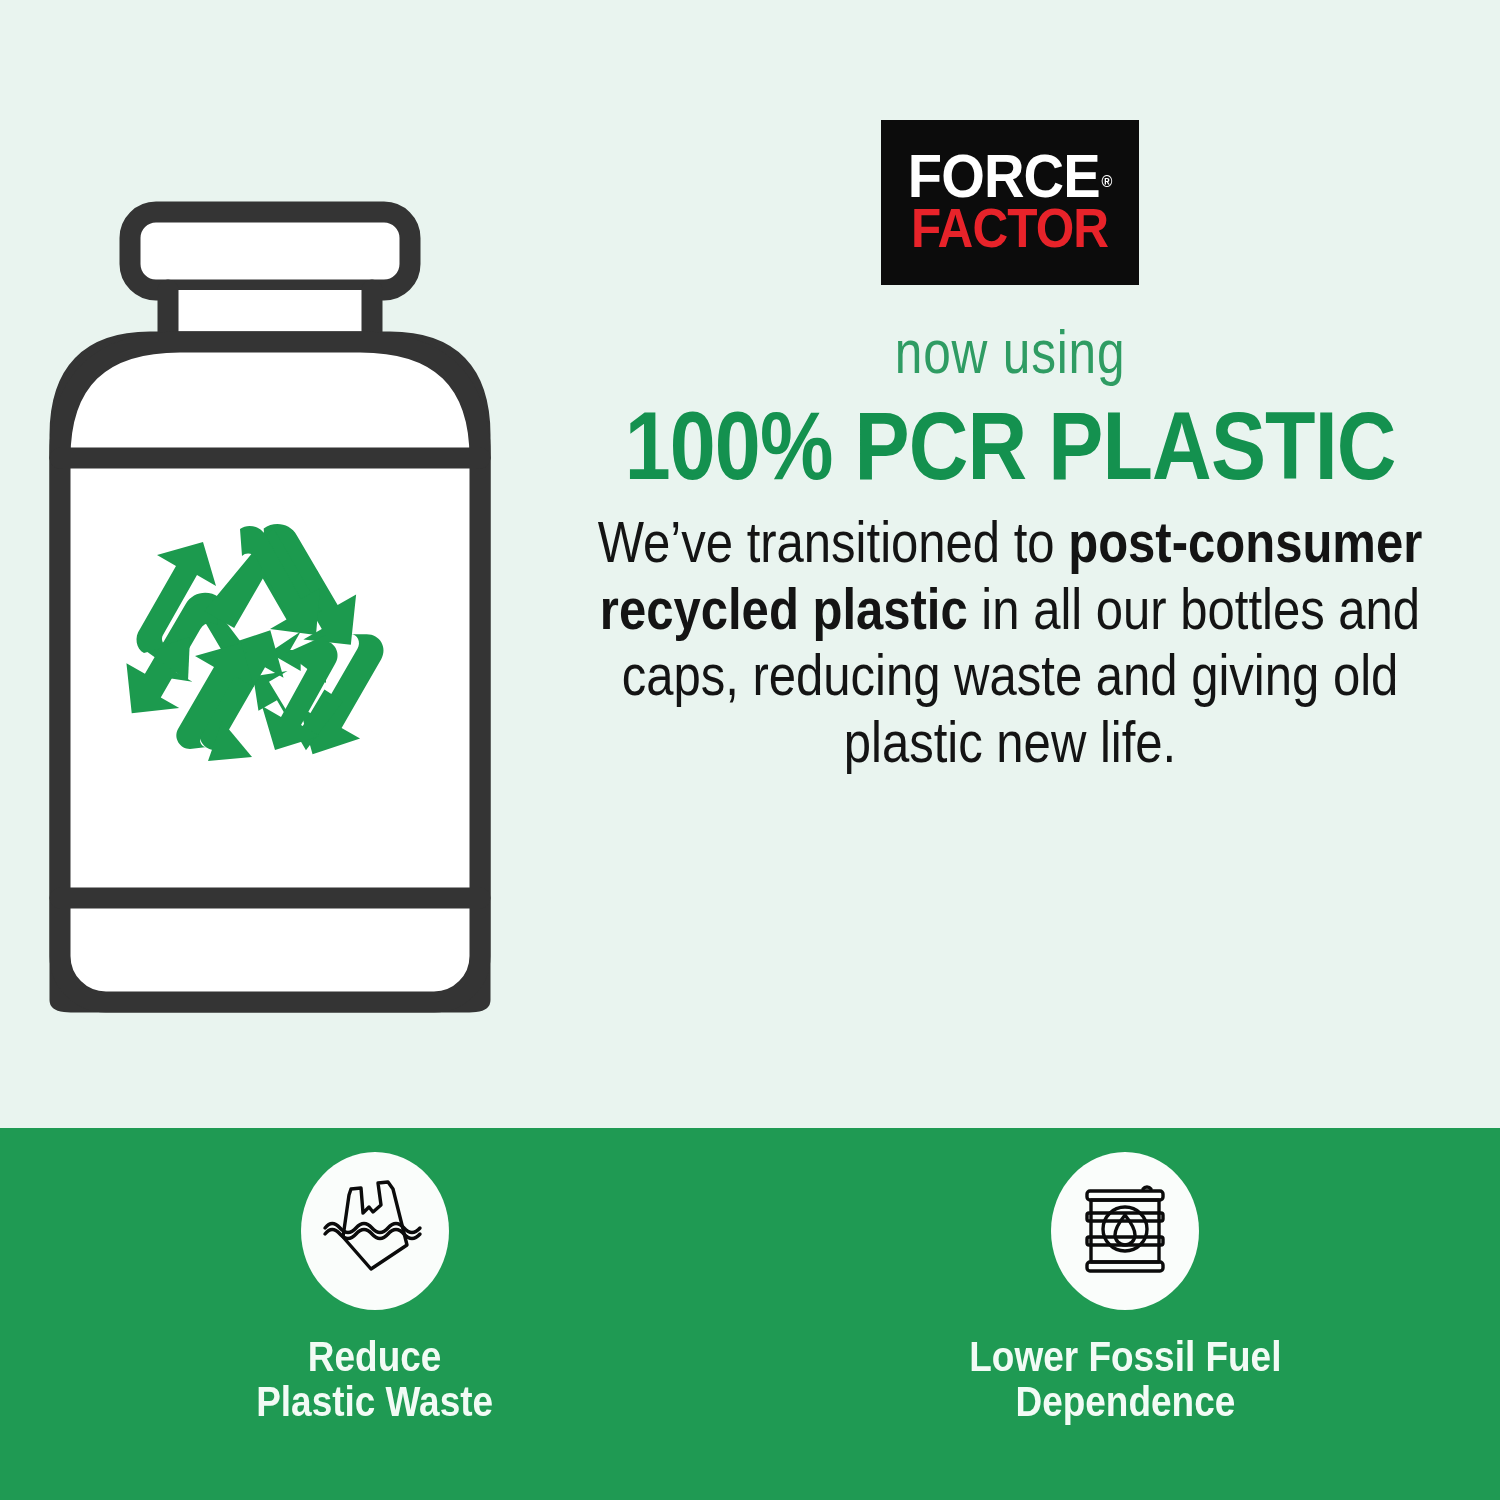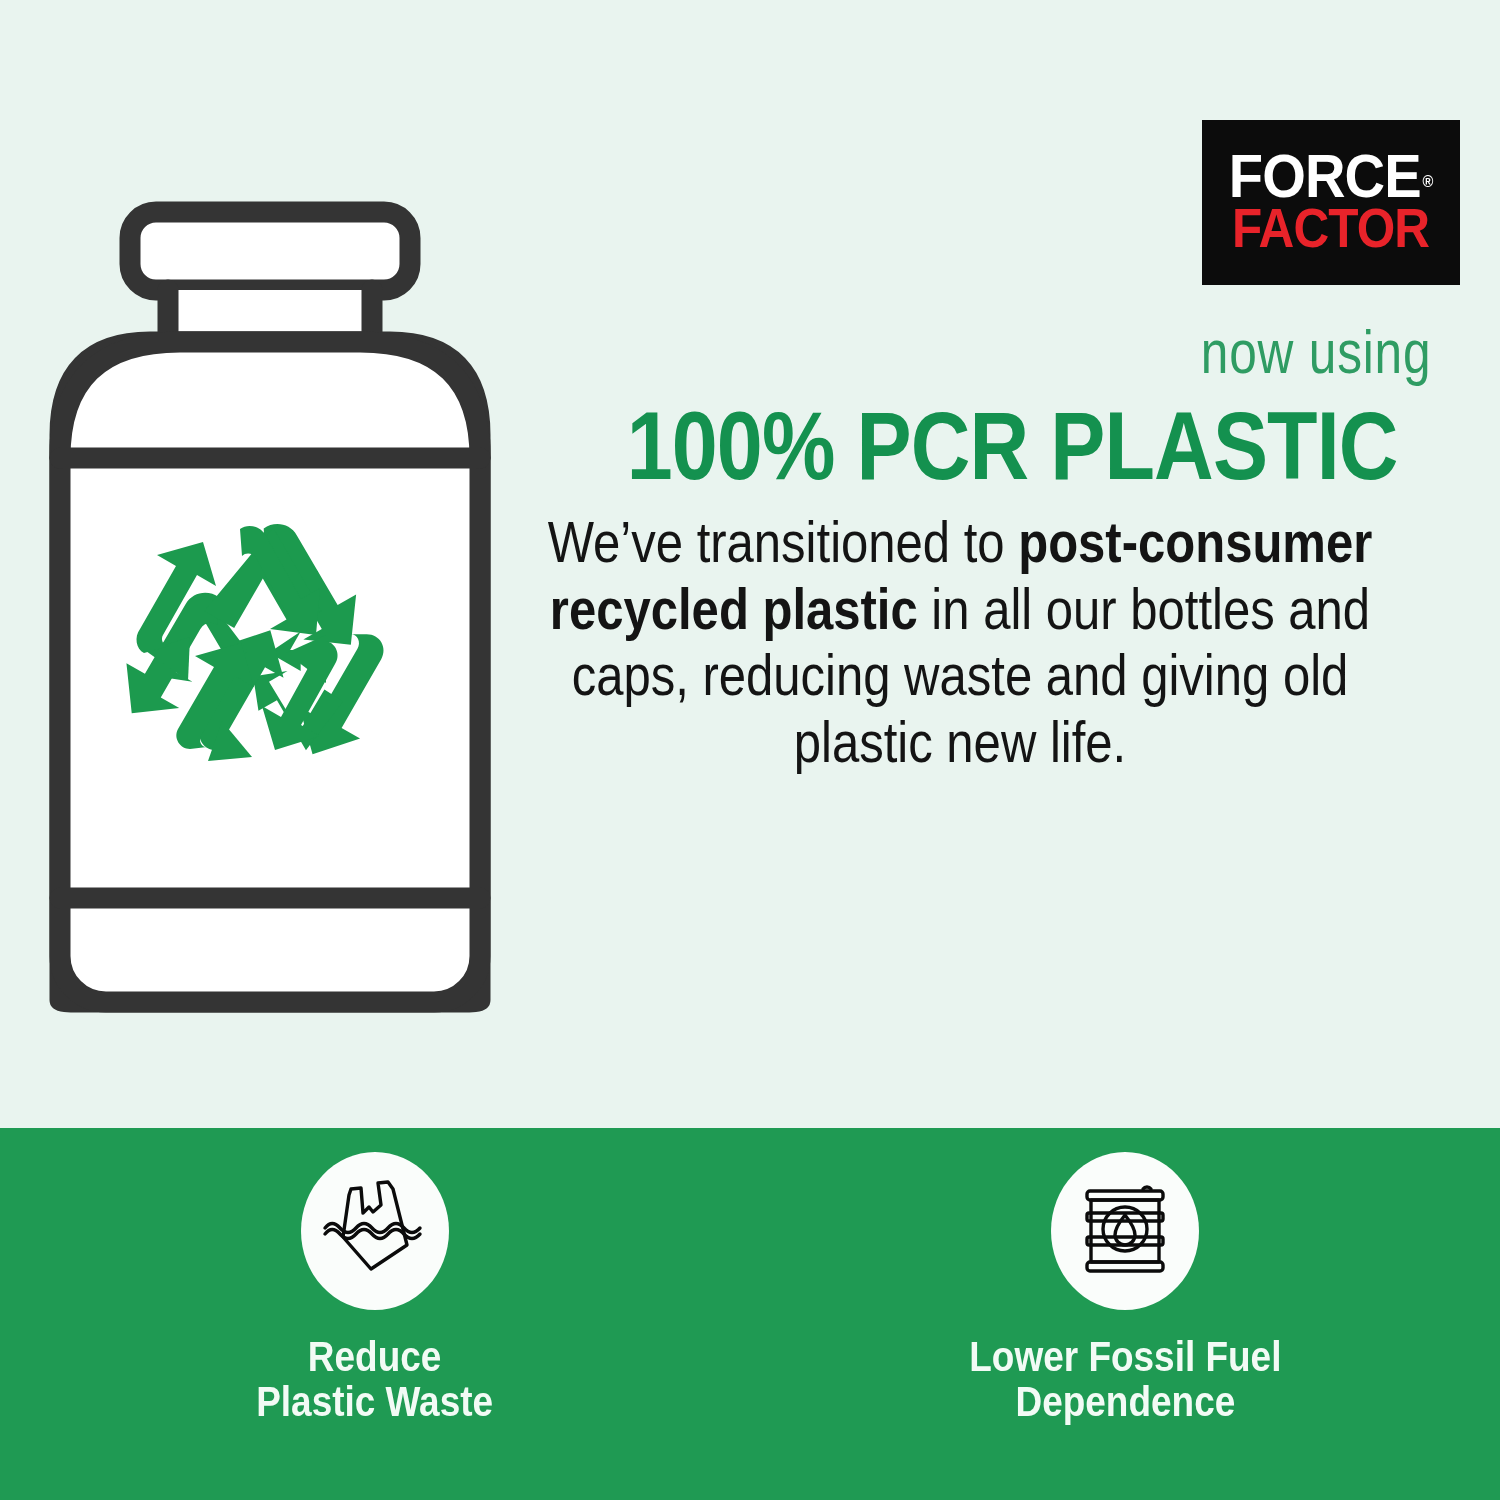--- a/index.html
+++ b/index.html
@@ -12,21 +12,21 @@
   .page{position:relative;width:1500px;height:1500px;overflow:hidden;background:#e9f4ef;}
 
   
   .top{position:absolute;left:0;top:0;width:1500px;height:1128px;background:#e9f4ef;}
 
   
   .bottle-wrap{position:absolute;left:30px;top:190px;width:520px;height:840px;}
 
   
   .right-col{position:absolute;left:560px;top:120px;width:900px;height:900px;
-             display:flex;flex-direction:column;align-items:flex-end;}
+             display:flex;flex-direction:column;align-items:center;}
 
   .logo{width:258px;height:165px;background:#0c0c0c;display:flex;flex-direction:column;
         align-items:center;justify-content:center;box-sizing:border-box;padding:8px 0 10px 0;}
   .logo-force{color:#ffffff;font-weight:bold;font-size:61px;line-height:0.92;
         letter-spacing:-1px;transform:scaleX(0.92);display:flex;align-items:flex-start;}
   .logo-reg{font-size:16px;line-height:1;margin-left:2px;margin-top:26px;font-weight:bold;}
   .logo-factor{color:#e8232a;font-weight:bold;font-size:55px;line-height:0.95;
         letter-spacing:-1px;transform:scaleX(0.90);margin-top:-2px;}
 
   .now-using{color:#2f9c63;font-size:62px;line-height:1;margin-top:36px;

